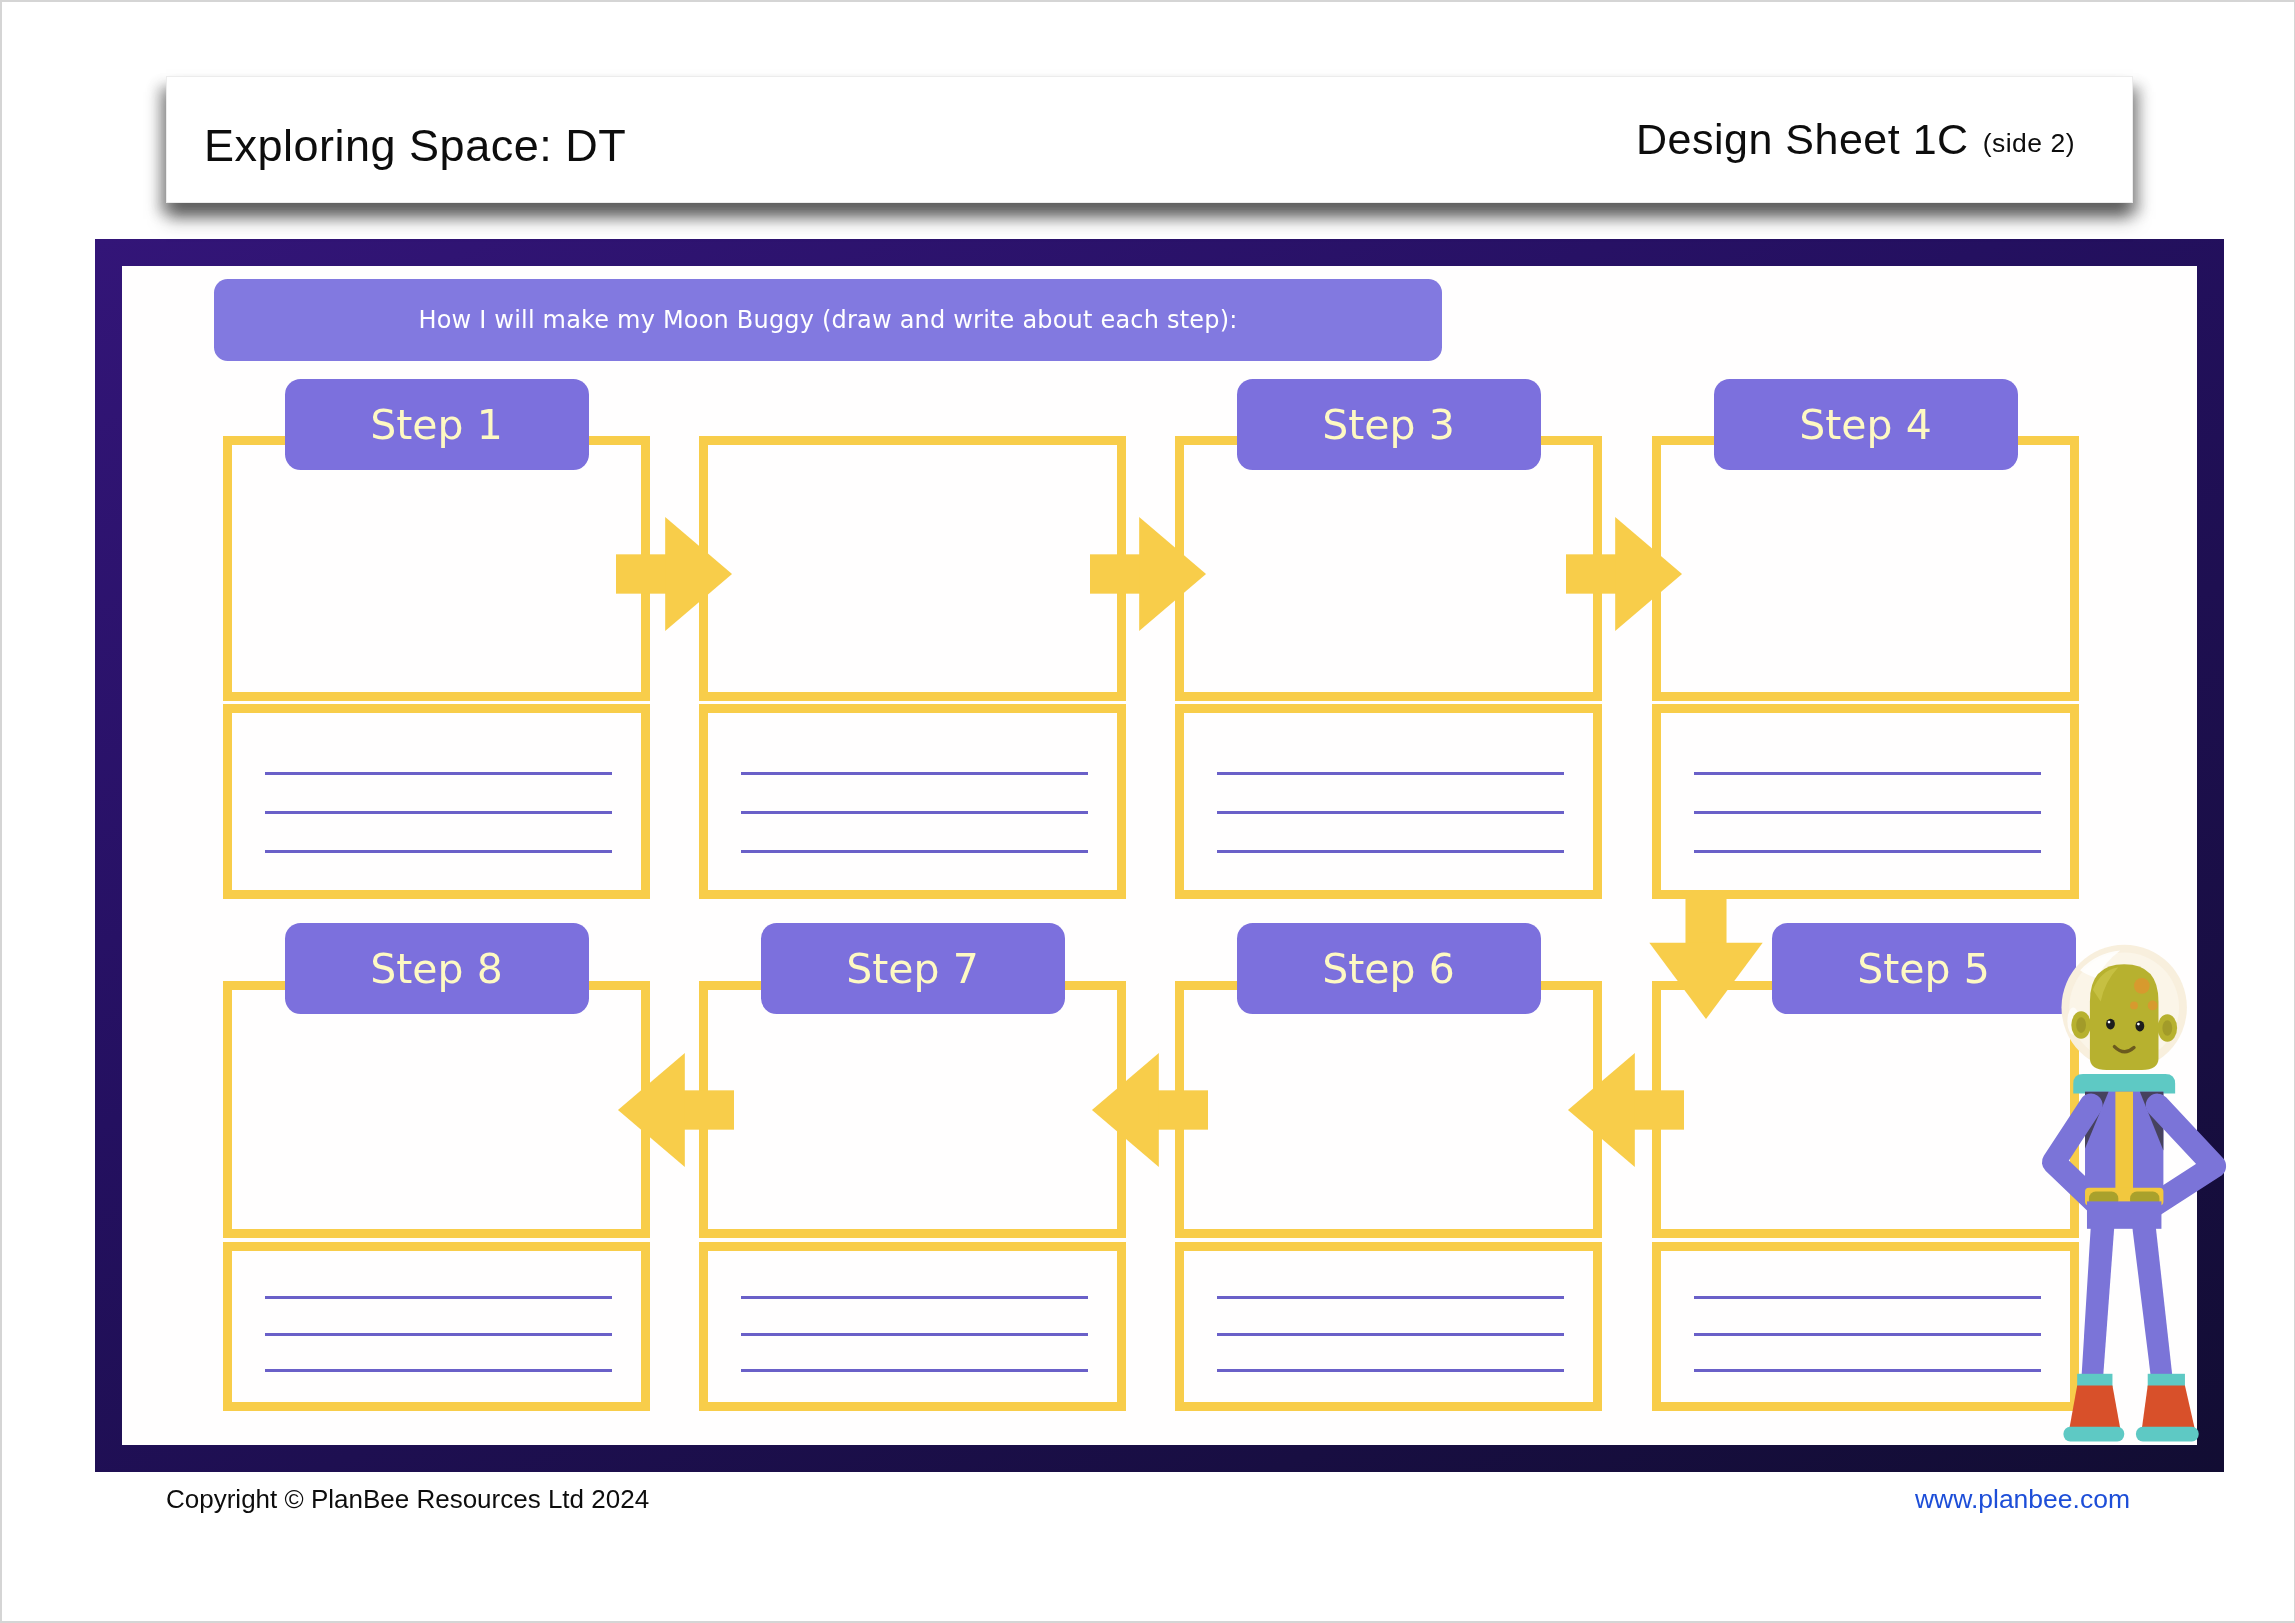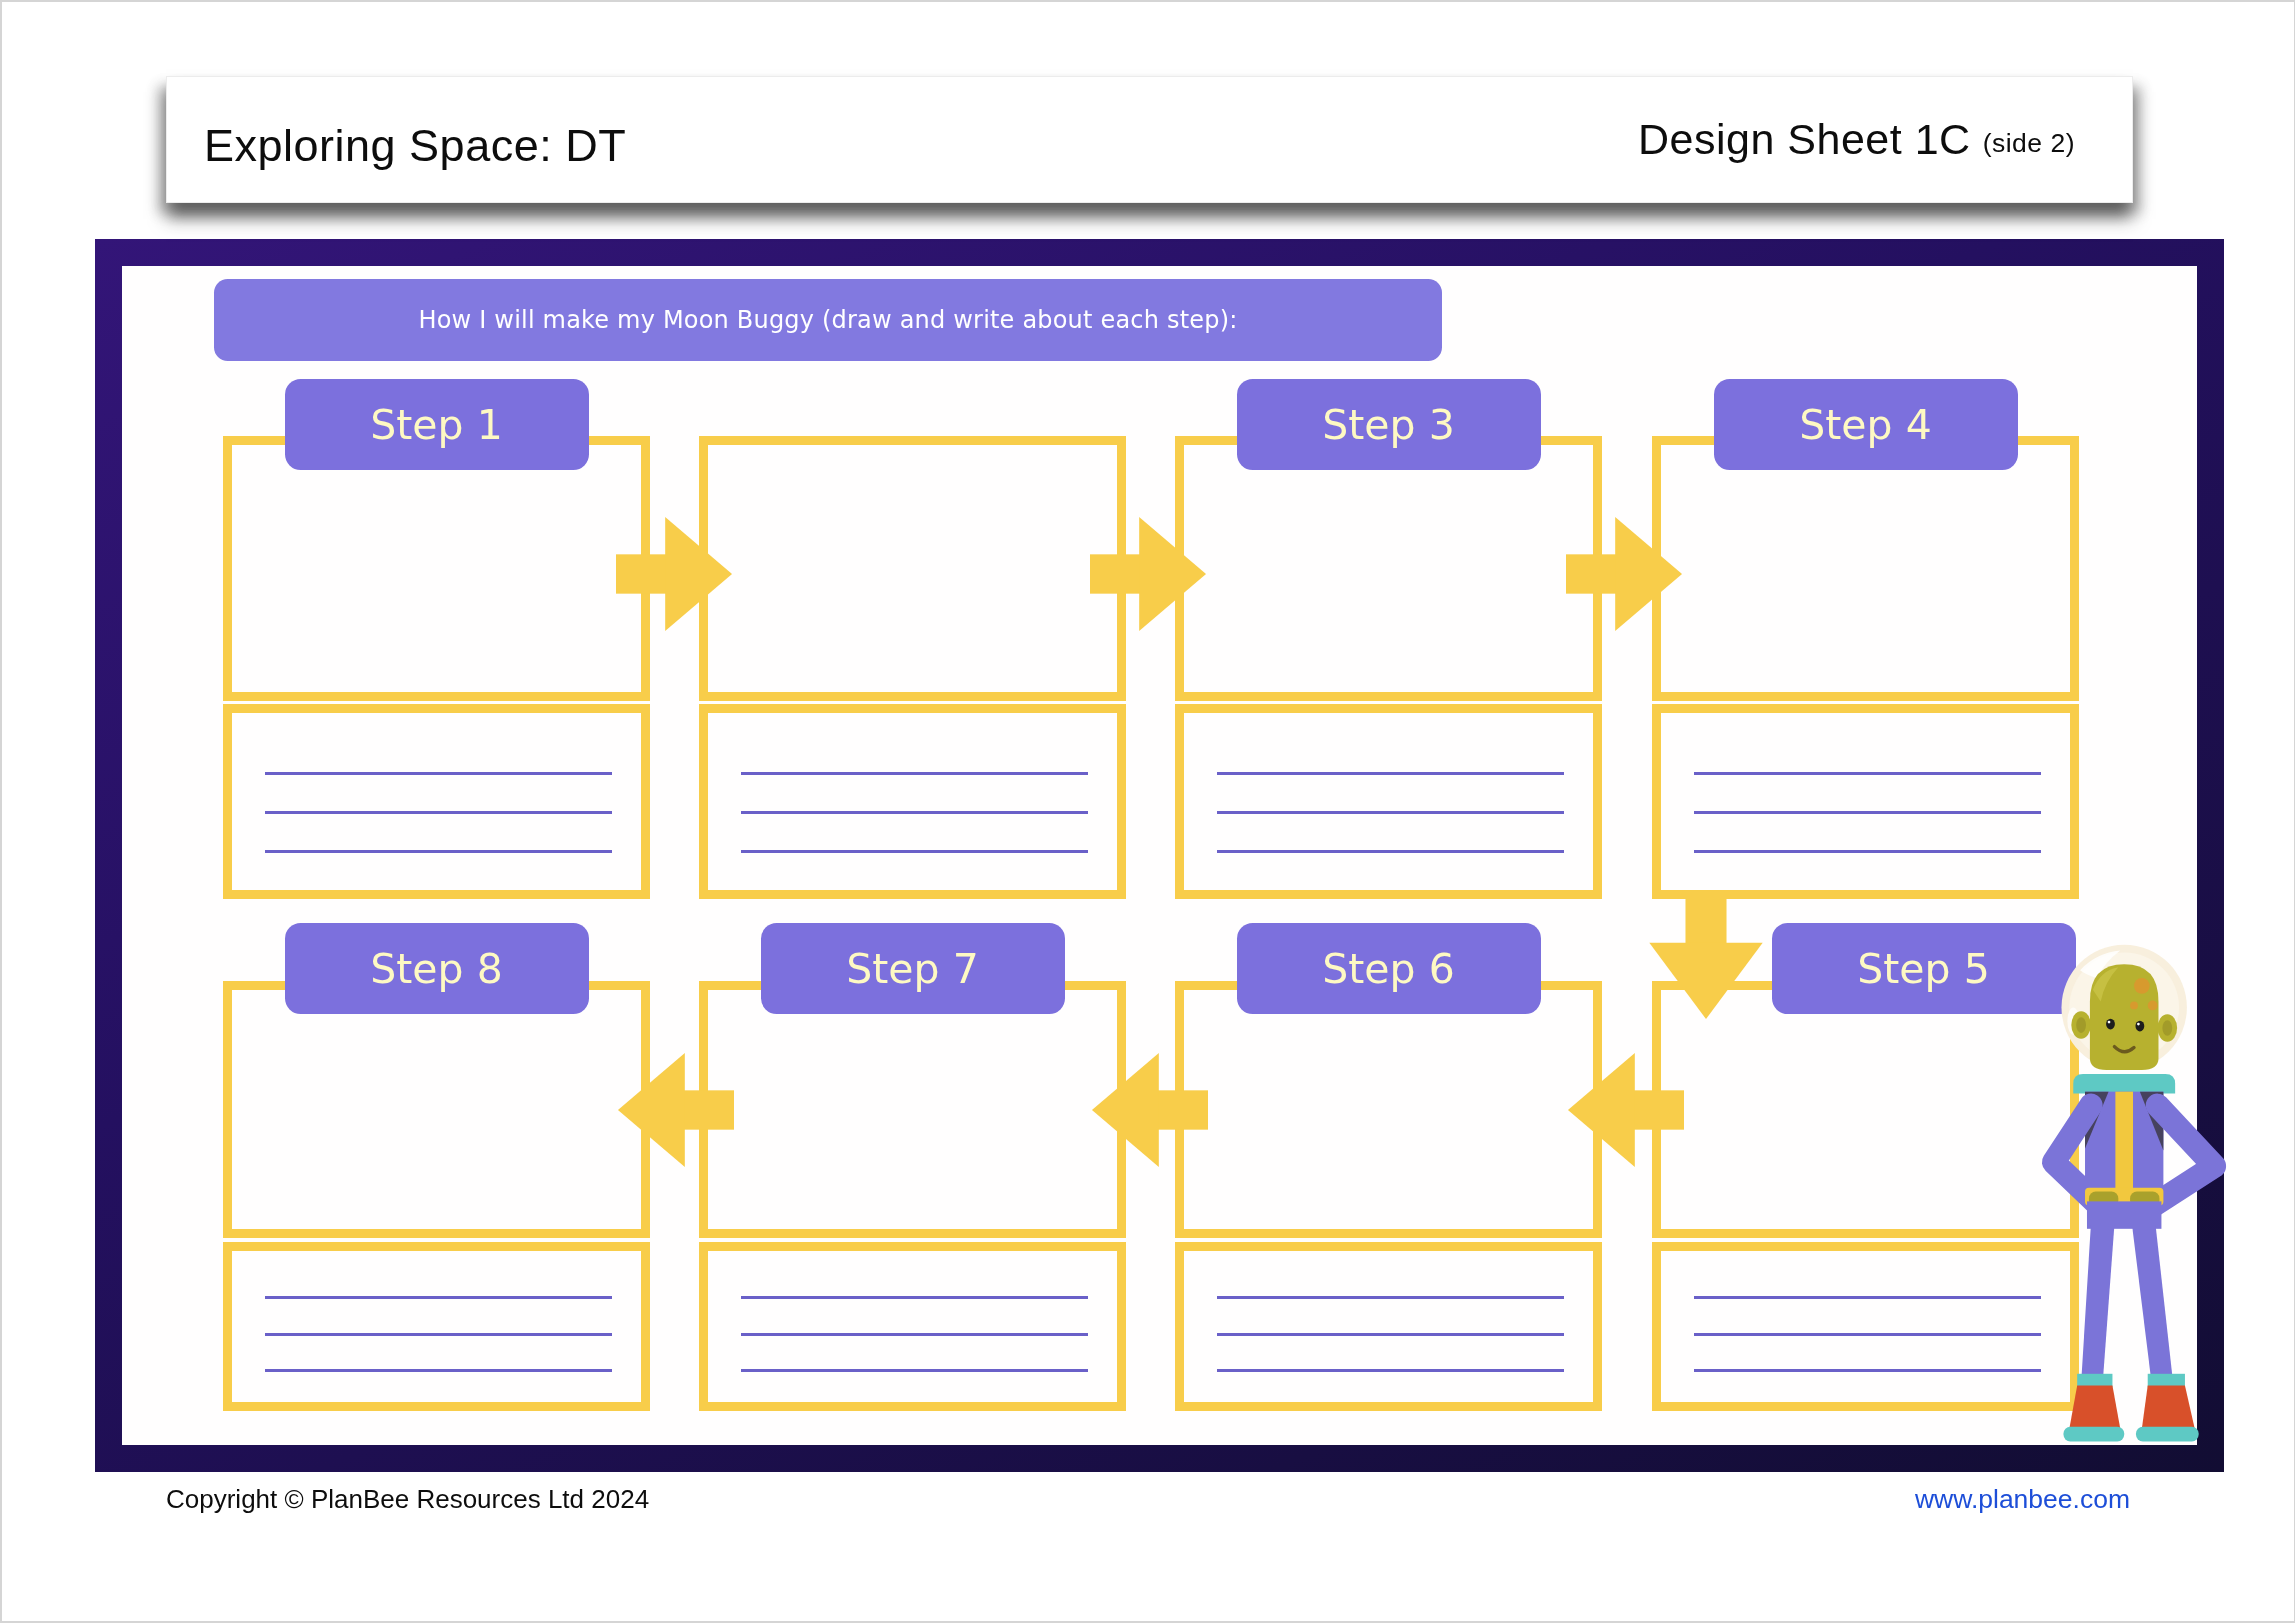--- a/index.html
+++ b/index.html
@@ -19,24 +19,24 @@
     box-shadow:0 15.7px 15.7px rgba(40,40,40,.50), -7.8px 9.8px 11.8px rgba(40,40,40,.28), 7.8px 9.8px 11.8px rgba(40,40,40,.28);
     z-index:4;
   }
   .title-left{
     position:absolute;left:37px;top:6px;height:100%;
     display:flex;align-items:center;
     font-size:45px;color:#0d0d0d;letter-spacing:0.5px;
   }
   .title-right{
     position:absolute;right:57px;top:0;height:100%;
-    display:flex;align-items:center;gap:0;
+    display:flex;align-items:center;gap:14px;
     font-size:43px;color:#0d0d0d;letter-spacing:0.5px;
   }
-  .title-right .side-note{font-size:26.5px;align-self:center;padding-top:7.8px;margin-left:12px;}
+  .title-right .side-note{font-size:26.5px;align-self:center;padding-top:7.8px;}
   
   .frame{
     position:absolute;left:93px;top:237px;width:2129px;height:1233px;
     background:linear-gradient(155deg,#331578 0%, #241060 40%, #120d33 100%);
     z-index:1;
   }
   .frame-inner{
     position:absolute;left:27.4px;top:27.4px;right:27.4px;bottom:27.4px;
     background:#fffefe;
   }

